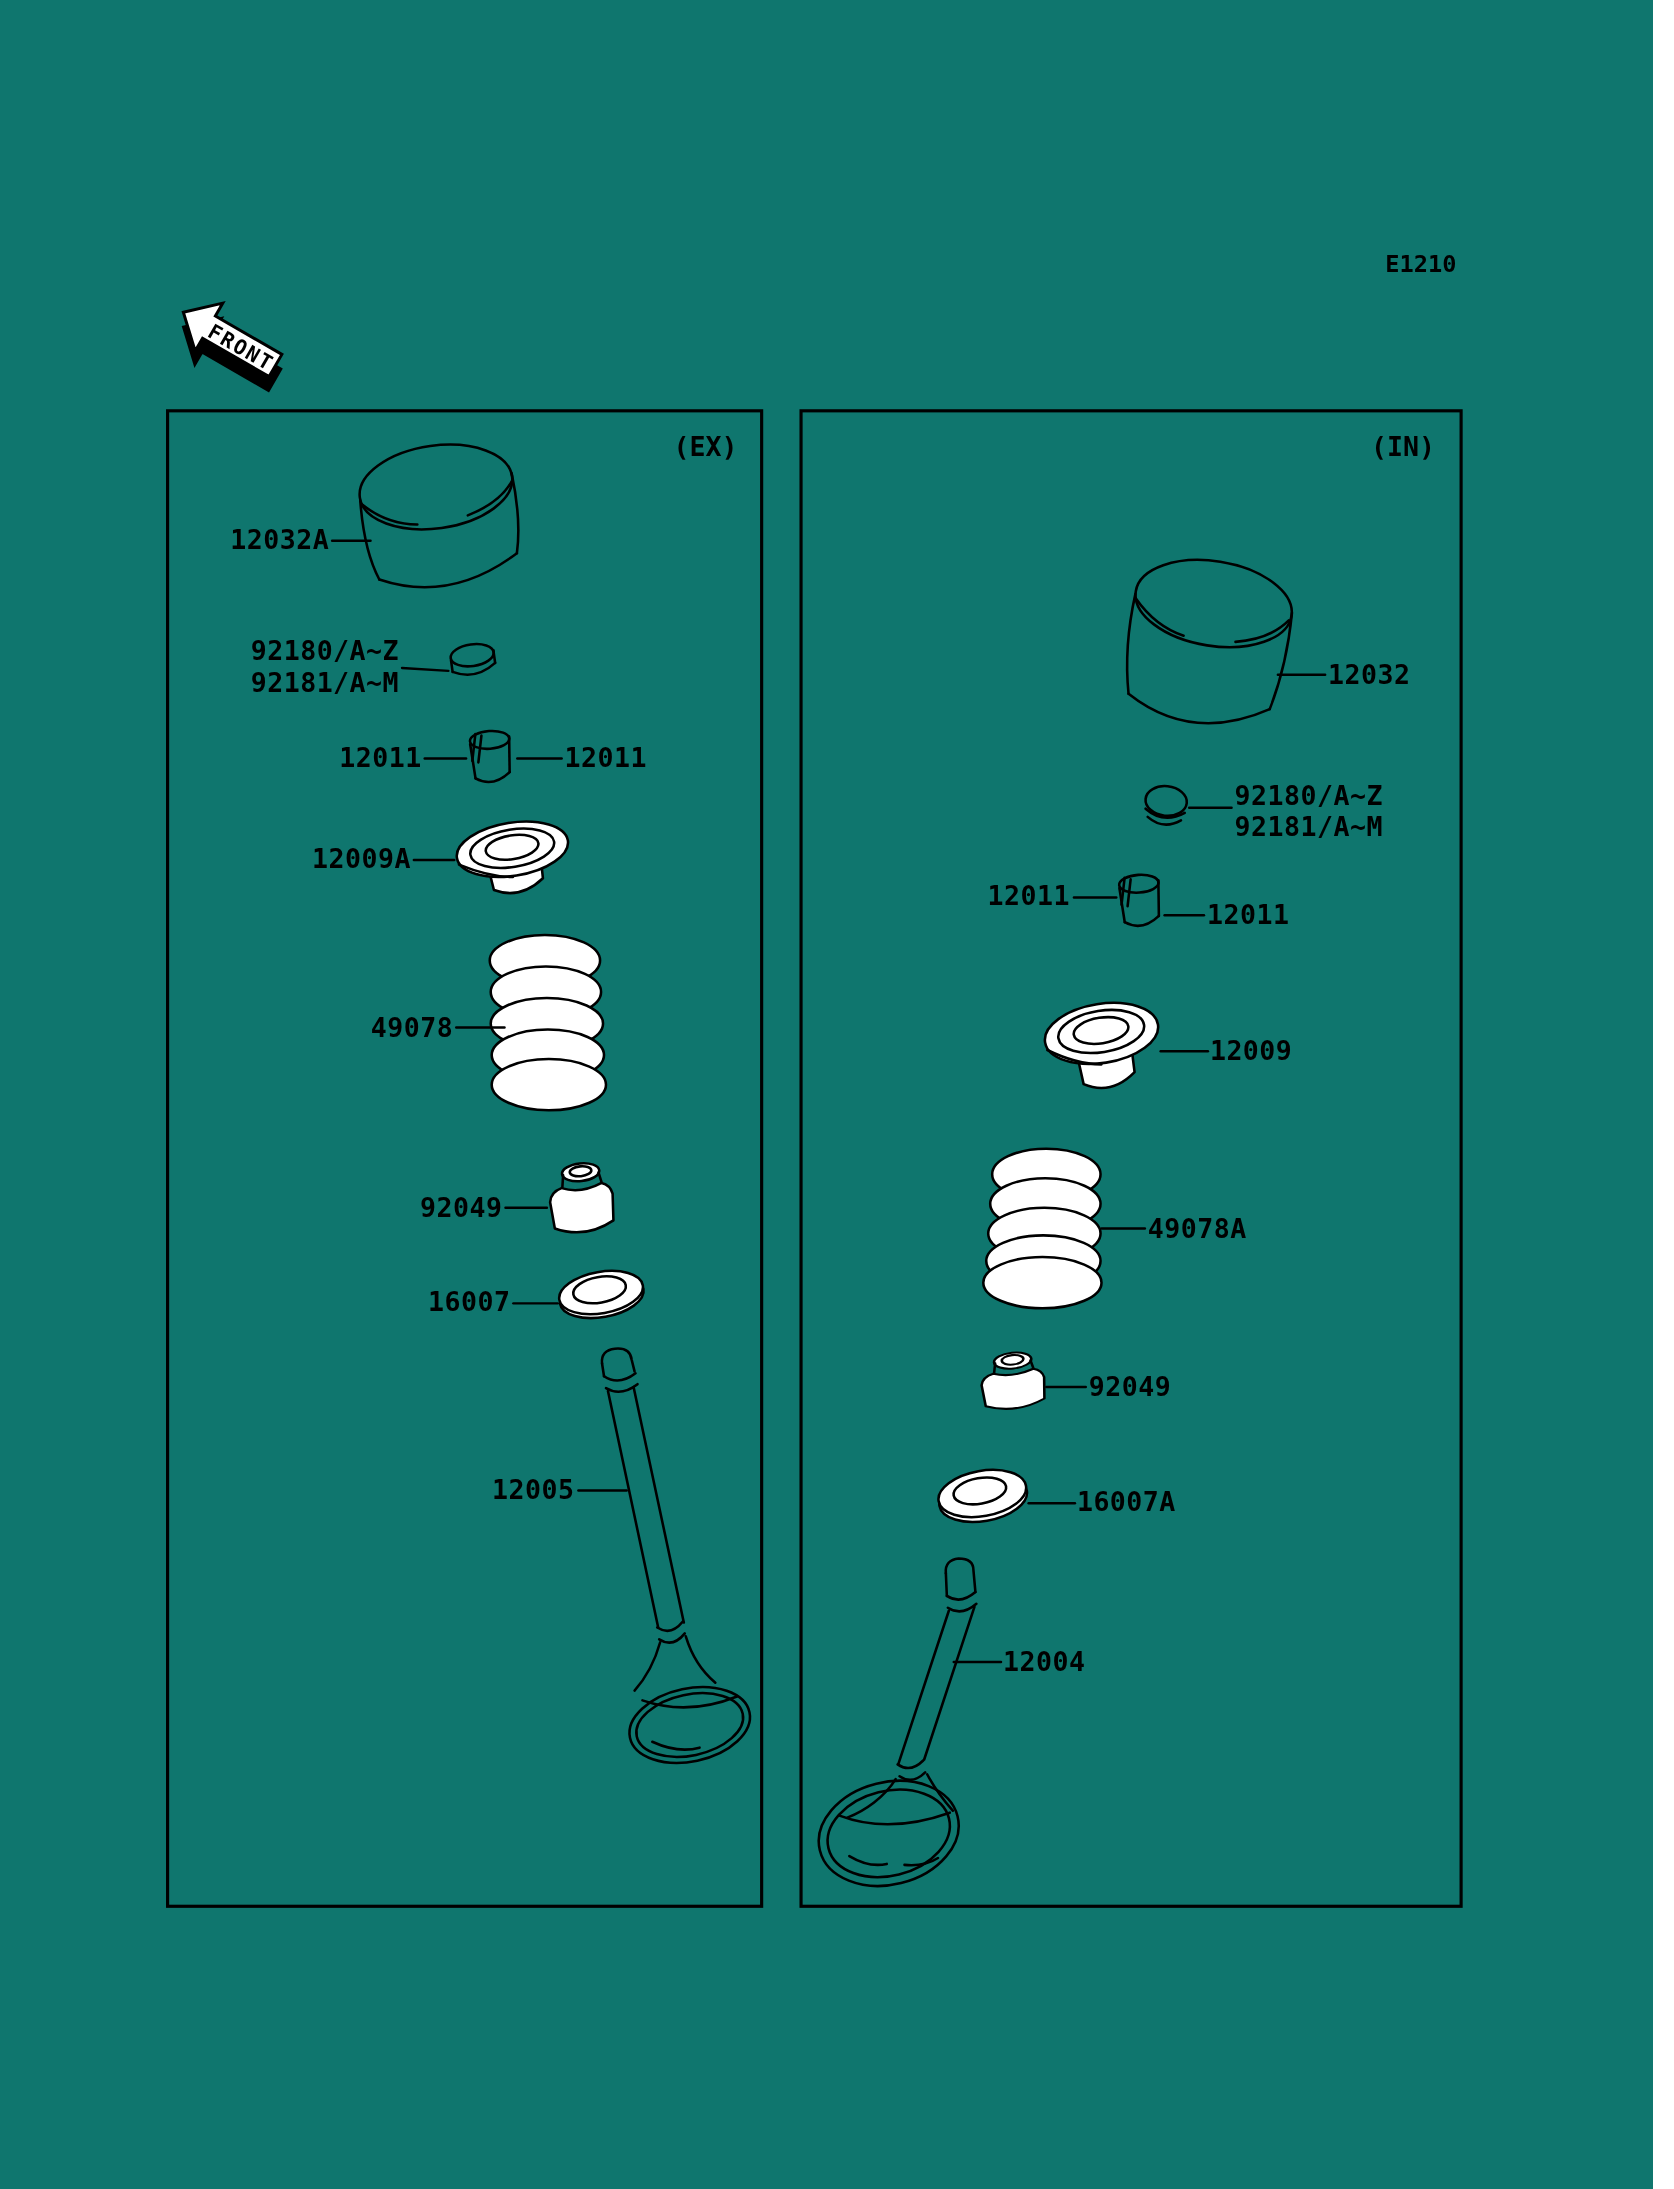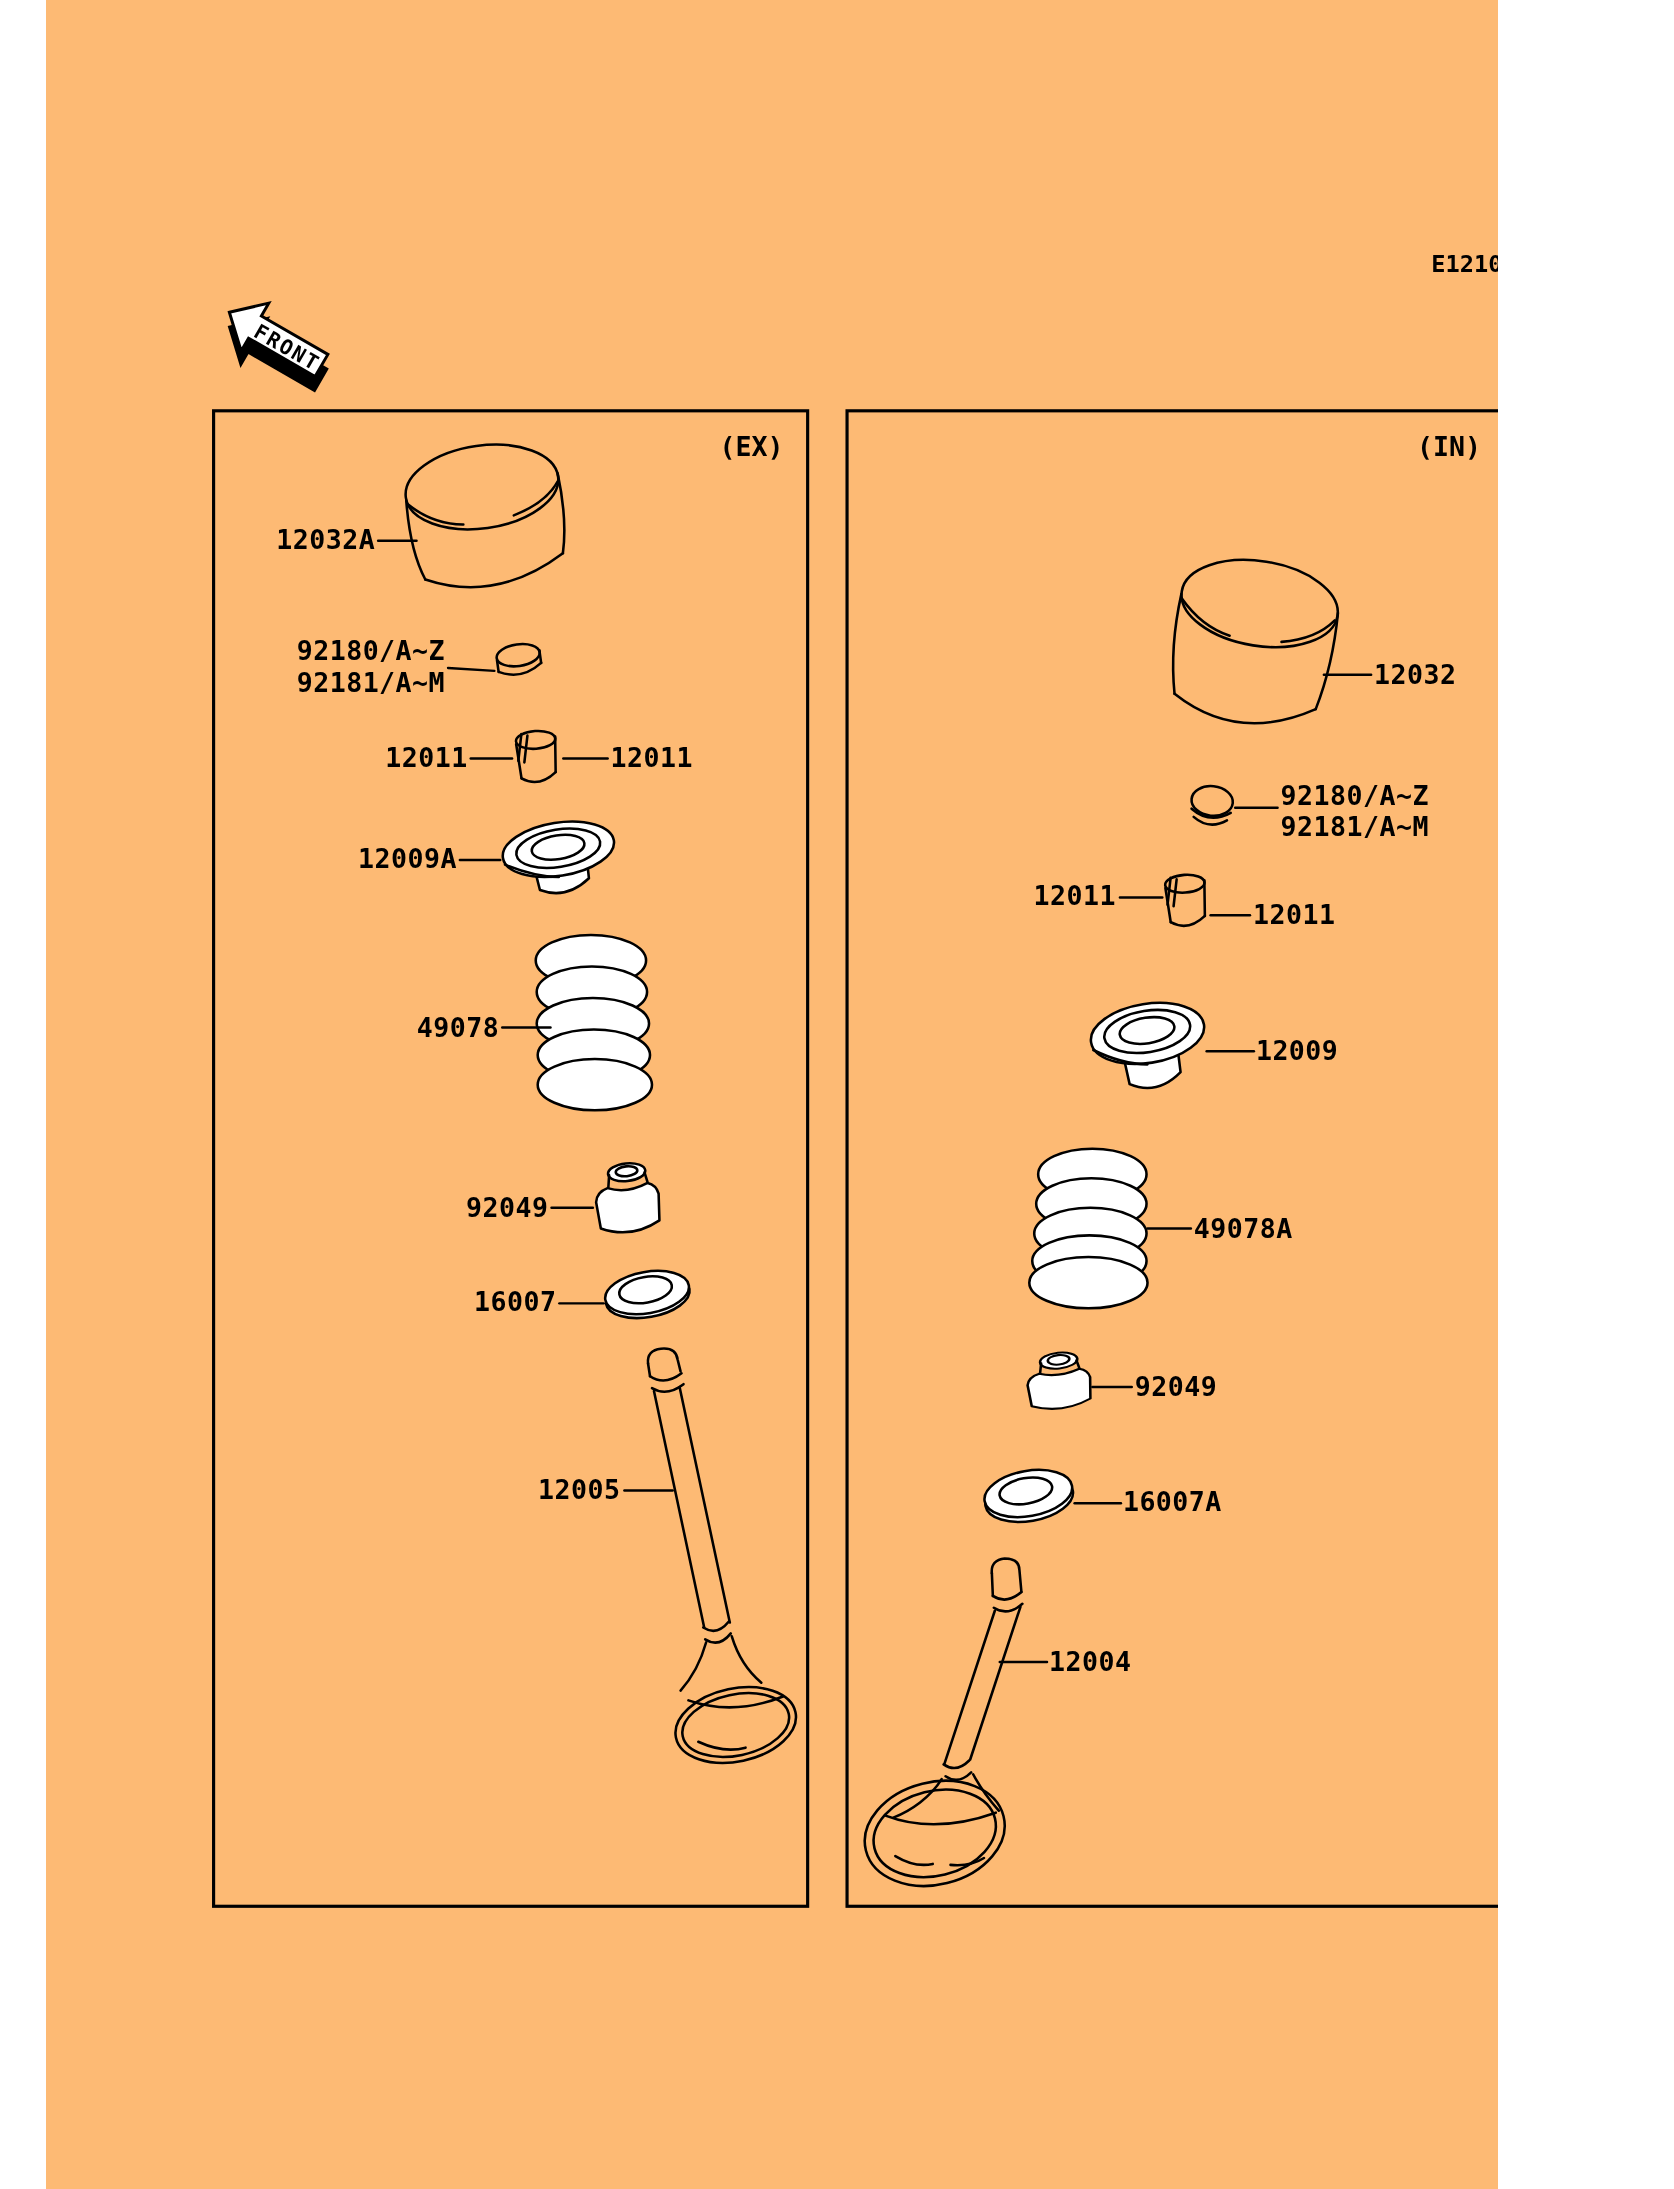--- a/index.html
+++ b/index.html
@@ -1,16 +1,16 @@
 <!DOCTYPE html>
 <html><head>
 <meta charset="utf-8">
 <style>
   html,body{margin:0;padding:0;background:#fff;}
-  .page{position:relative;width:1452px;height:2190px;background:#fdba74;overflow:hidden;margin-left:46px;}
+  .page{position:relative;width:1653px;height:2190px;background:#0f766e;overflow:hidden;}
   svg{display:block;}
   
   .ln{fill:none;stroke:#000;stroke-width:2.6;stroke-linecap:round;stroke-linejoin:round;}
   .fw{fill:#fff;stroke:#000;stroke-width:2.6;stroke-linejoin:round;}
   .box{fill:none;stroke:#000;stroke-width:3.2;}
   .lead{stroke:#000;stroke-width:2.5;stroke-linecap:round;}
   .lbl{font-family:"DejaVu Sans Mono",monospace;font-weight:bold;font-size:27px;fill:#000;letter-spacing:0.5px;}
   .tag{font-family:"DejaVu Sans Mono",monospace;font-weight:bold;font-size:27px;fill:#000;}
   .code{font-family:"DejaVu Sans Mono",monospace;font-weight:bold;font-size:24px;fill:#000;}
   .front-txt{font-family:"DejaVu Sans Mono",monospace;font-weight:bold;font-size:21px;fill:#000;letter-spacing:2px;}

